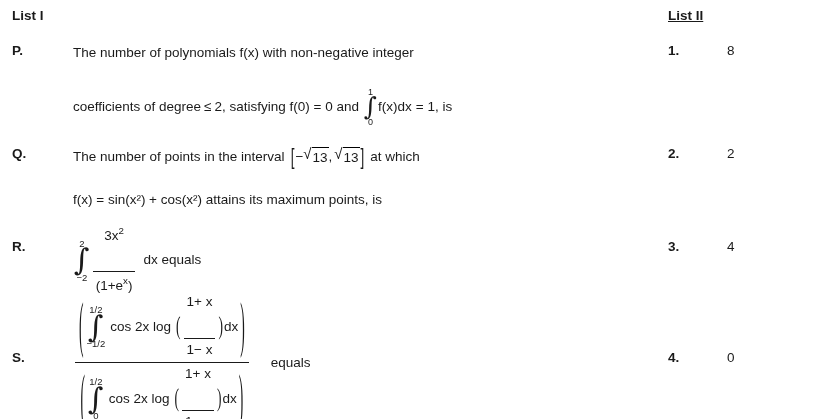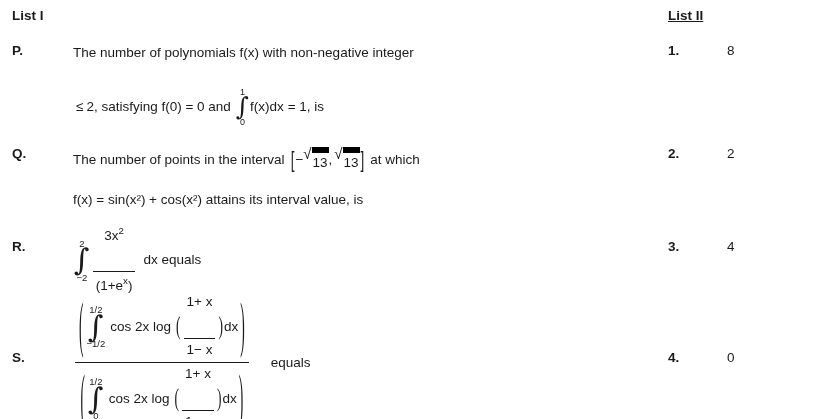--- a/index.html
+++ b/index.html
@@ -85,21 +85,21 @@
   .sqrt {
     display: inline-flex;
     align-items: stretch;
     vertical-align: middle;
   }
   .sqrt > .rad {
     font-size: 15px;
     line-height: 1;
   }
   .sqrt > .radicand {
-    border-top: 6px solid #000000;
+    border-top: 1px solid #000000;
     padding: 0 1px;
     margin-top: 1px;
   }
 
   
   .frac {
     display: inline-flex;
     flex-direction: column;
     align-items: center;
     vertical-align: middle;
@@ -158,20 +158,21 @@
   <div class="hdr hdr-right">List II</div>
 
   <div class="row-label" style="left:12px; top:43px;">P.</div>
 
   <div class="stmt" style="left:73px; top:43px;">
     <span>The number of polynomials f(x) with non-negative integer</span>
   </div>
 
   <div class="stmt" style="left:73px; top:88px;">
     <span class="mrow">
+      <span>coefficients of degree</span>
       <span style="padding:0 3px;">≤</span>
       <span>2, satisfying f(0) = 0 and</span>
       <span class="integral" style="margin-left:5px;">
         <span class="lim">1</span>
         <span class="sgn">∫</span>
         <span class="lim">0</span>
       </span>
       <span>f(x)dx</span>
       <span style="padding-left:4px;">= 1</span>
       <span>, is</span>
@@ -194,21 +195,21 @@
         <span class="sqrt" style="margin-left:2px;">
           <span class="rad">√</span>
           <span class="radicand">13</span>
         </span>
         <span class="brk">]</span>
       </span>
       <span>at which</span>
     </span>
   </div>
 
-  <div class="stmt" style="left:73px; top:190px;">f(x) = sin(x²) + cos(x²) attains its interval value, is</div>
+  <div class="stmt" style="left:73px; top:190px;">f(x) = sin(x²) + cos(x²) attains its maximum points, is</div>
 
   <div class="row-label" style="left:12px; top:239px;">R.</div>
 
   <div class="stmt" style="left:73px; top:225px;">
     <span class="mrow">
       <span class="integral big">
         <span class="lim">2</span>
         <span class="sgn">∫</span>
         <span class="lim">−2</span>
       </span>

